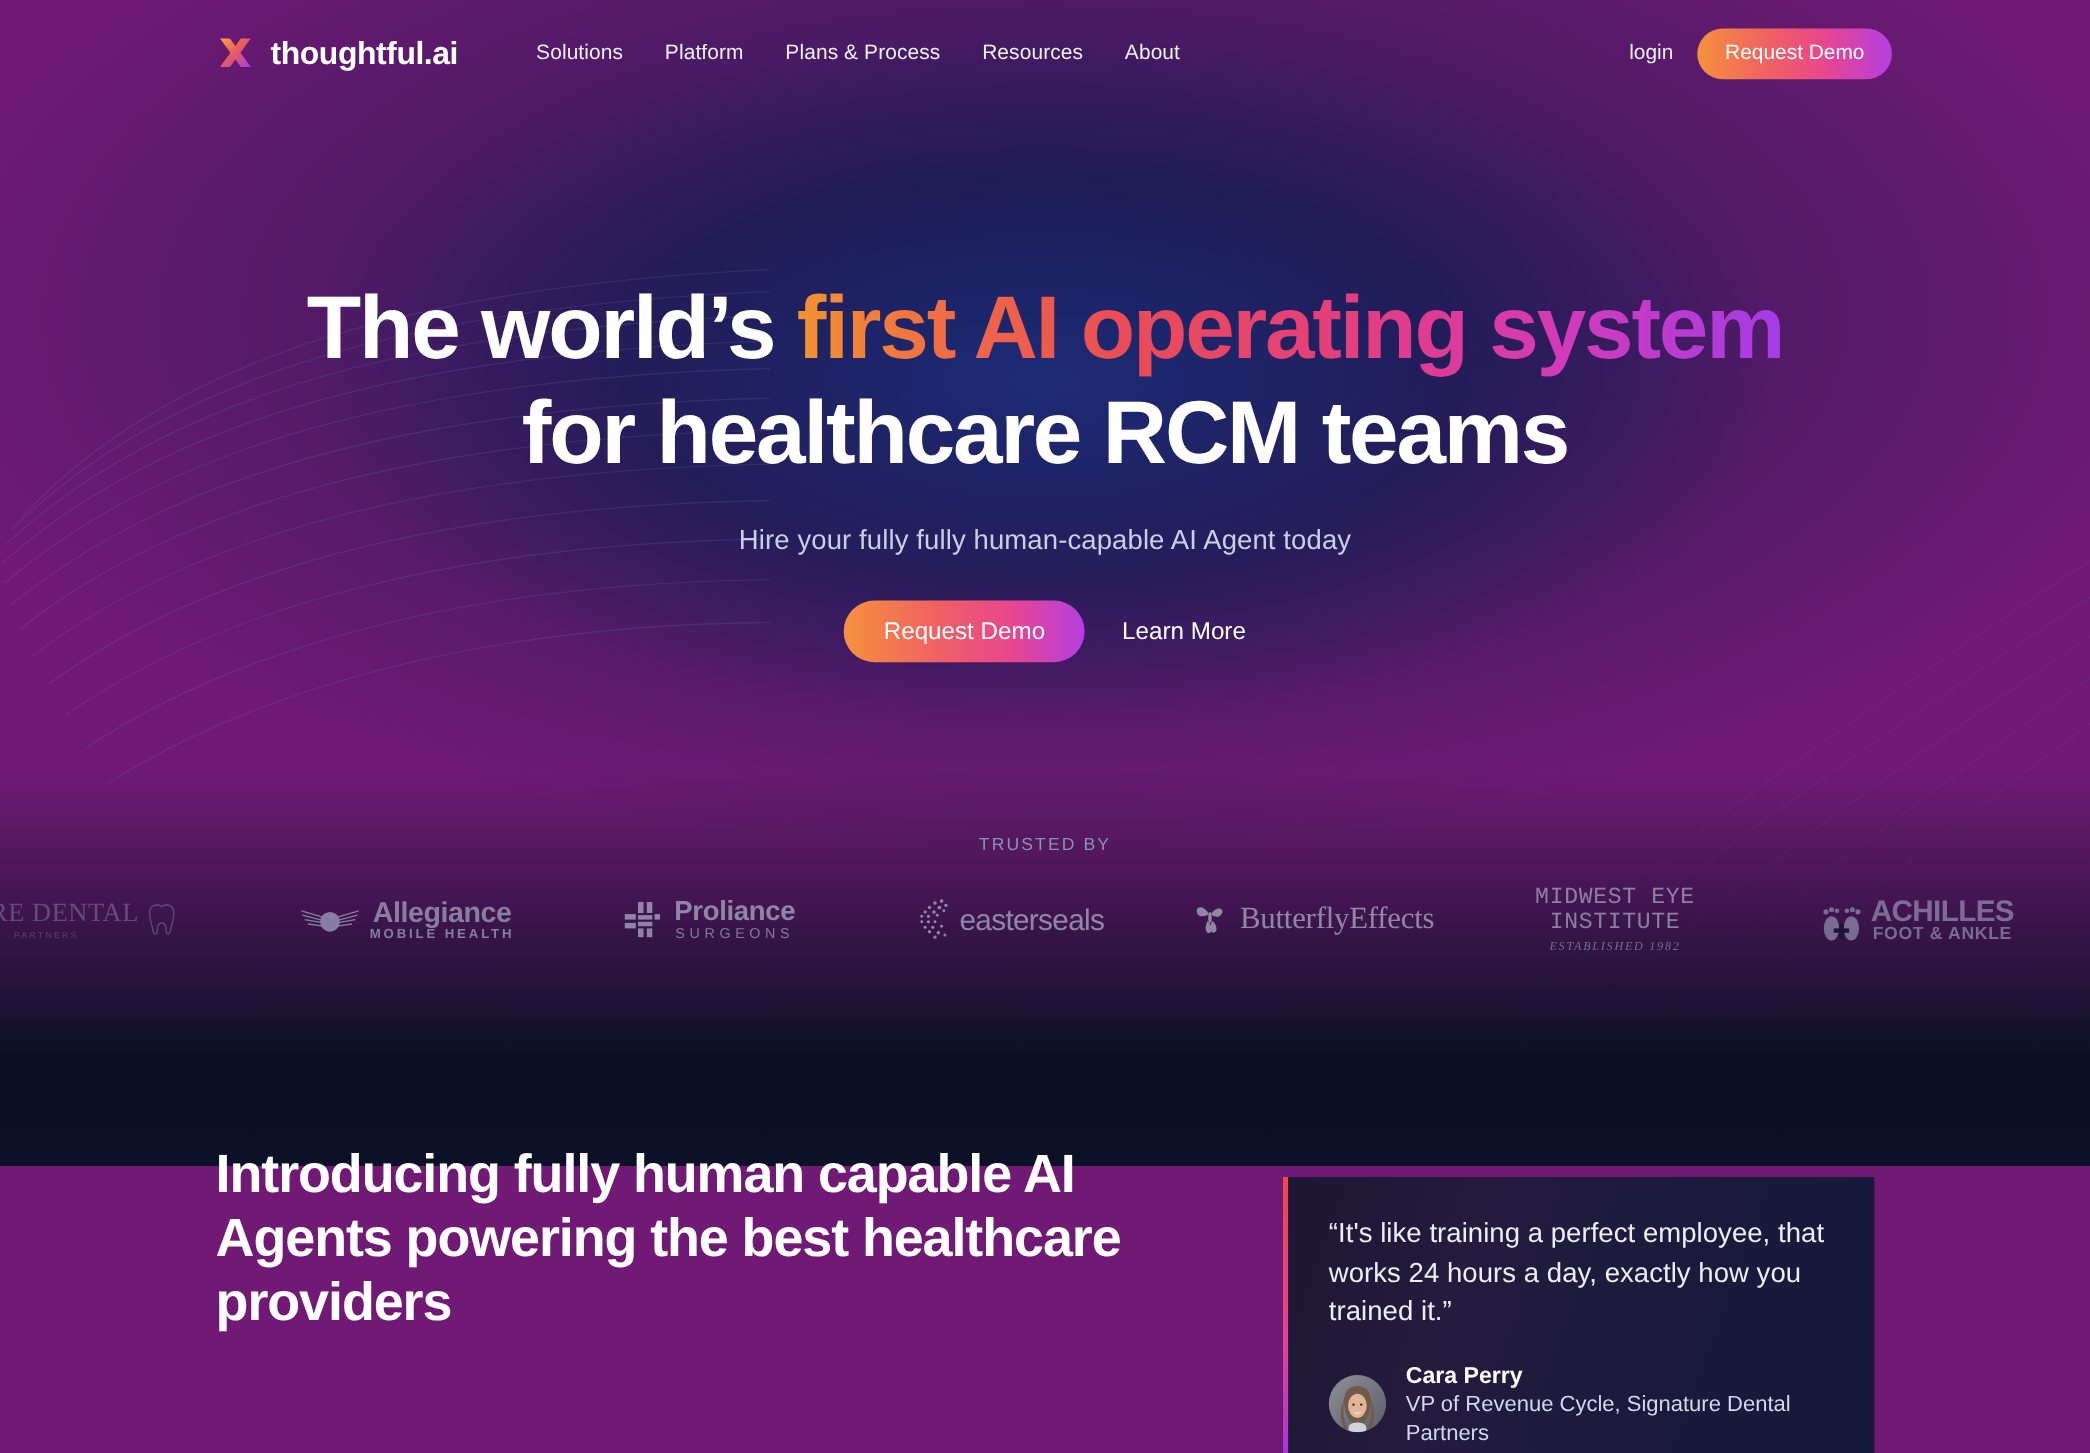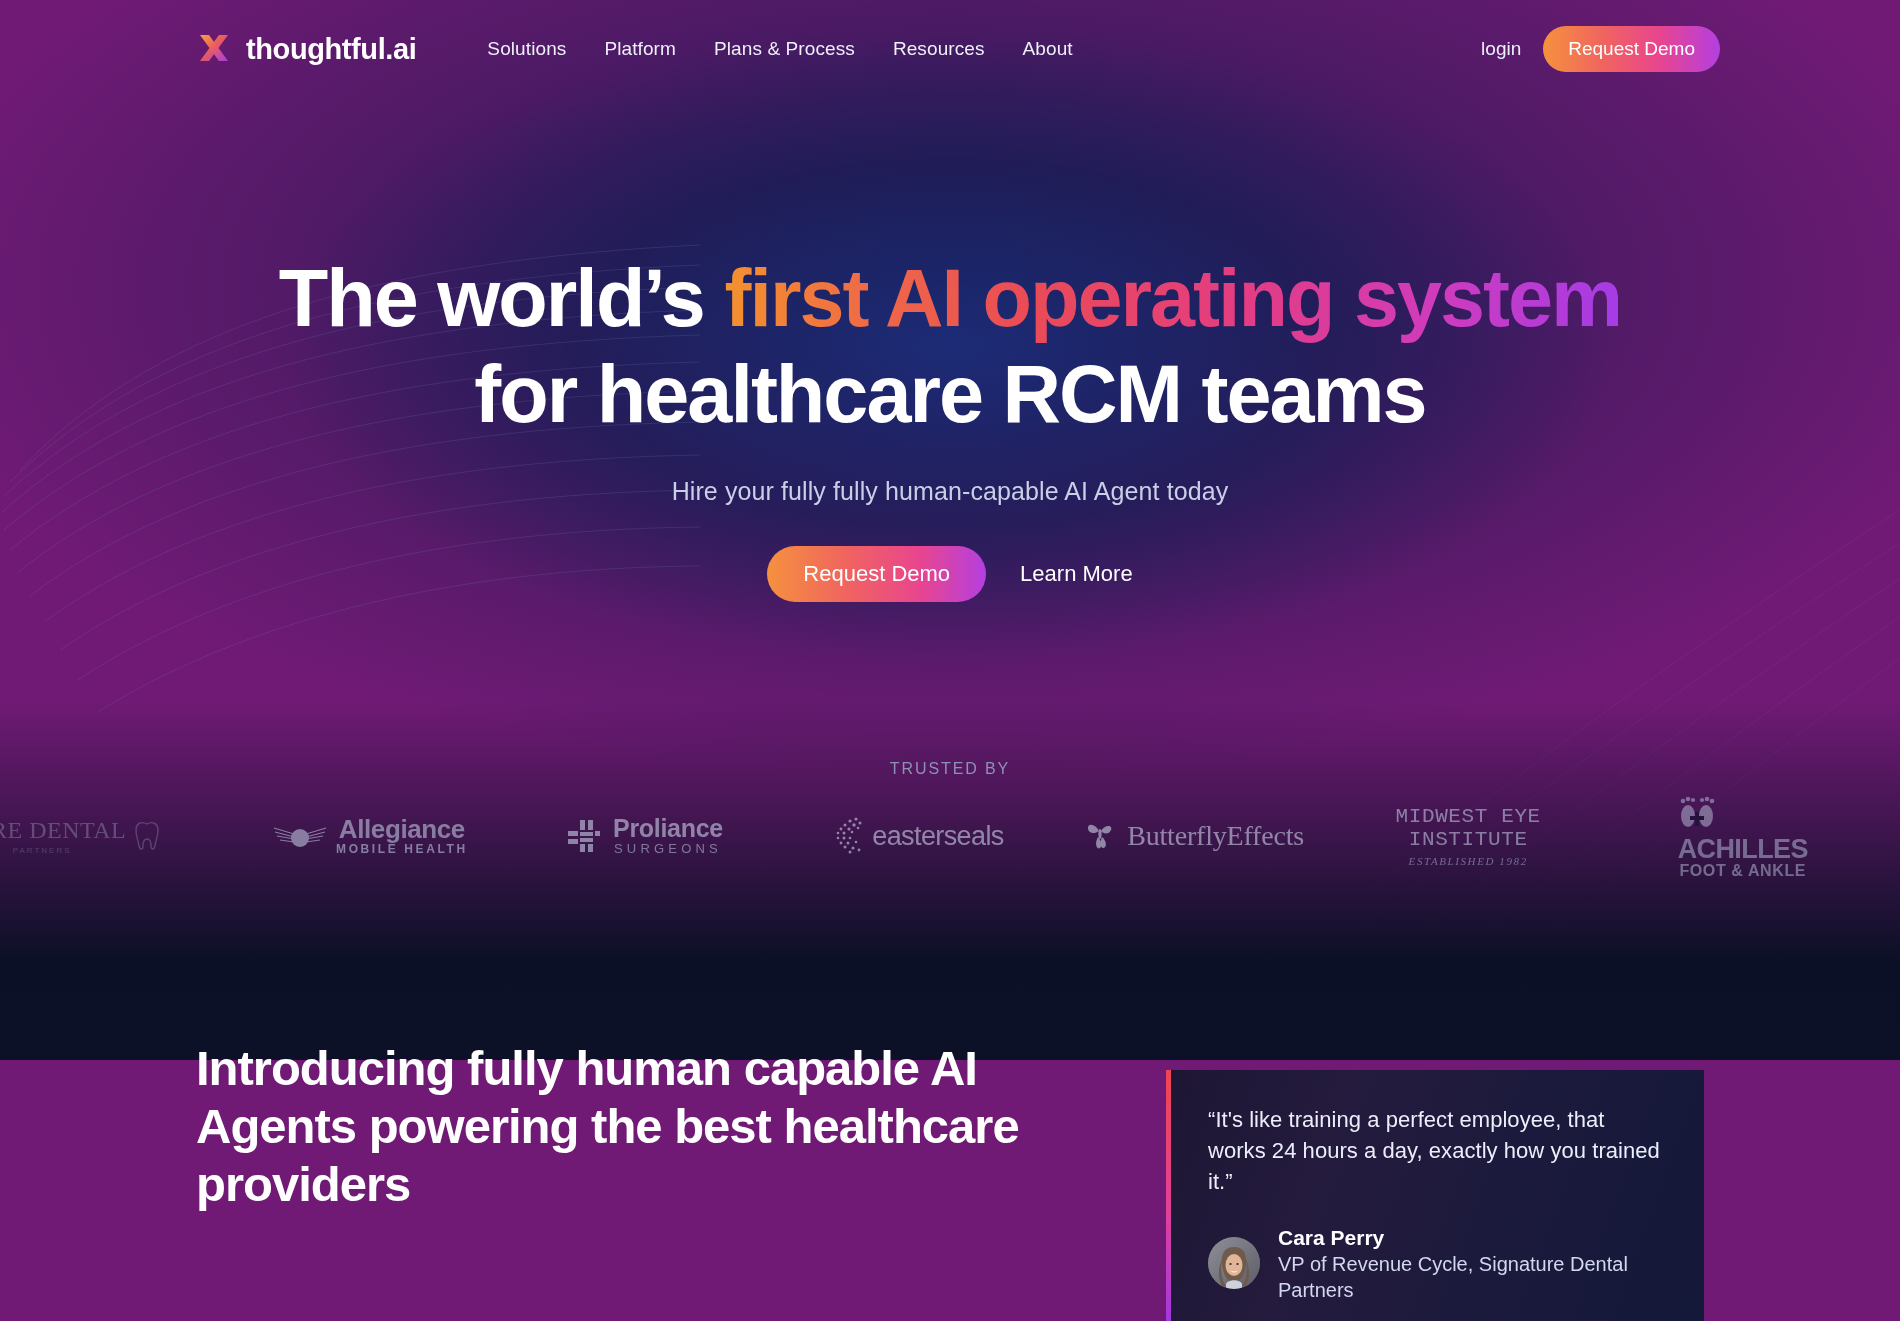--- a/index.html
+++ b/index.html
@@ -112,42 +112,42 @@
   .lg-btf{ display:flex; align-items:center; gap:10px; }
   .lg-btf .r1{ font-family:"Liberation Serif", serif; font-size:28px; color:#c6ccdf; letter-spacing:-.2px; }
 
   .lg-es{ display:flex; align-items:center; gap:4px; }
   .lg-es .r1{ font-size:27px; color:#c6ccdf; letter-spacing:-.6px; }
 
   .lg-mei{ display:flex; flex-direction:column; align-items:center; }
   .lg-mei .r1{ font-family:Liberation Mono, monospace; font-size:21px; letter-spacing:.6px; color:#b9c0d8; }
   .lg-mei .r2{ font-family:"Liberation Serif", serif; font-style:italic; font-size:11px; letter-spacing:1.6px; color:#9aa2c0; margin-top:4px; }
 
-  .lg-ach{ display:flex; align-items:flex-start; gap:6px;flex-direction:column; }
+  .lg-ach{ display:flex; align-items:flex-end; gap:6px; }
   .lg-ach .txt{ display:flex; flex-direction:column; line-height:1.0; }
   .lg-ach .r1{ font-size:27px; font-weight:700; color:#b5bcd6; letter-spacing:-.6px; }
   .lg-ach .r2{ font-size:16px; font-weight:700; color:#b5bcd6; letter-spacing:.6px; }
 
   
   .section2{ position:absolute; left:0; top:1040px; width:1900px; z-index:20; }
   .s2-inner{ display:flex; align-items:flex-start; padding:0 196px; gap:90px; }
   .s2-heading{
     font-size:49px; line-height:1.18; font-weight:700; color:#ffffff;
     letter-spacing:-1.0px; max-width:880px;
   }
   .card{
     position:relative; width:690px; margin-left:auto; margin-top:30px;
     background:linear-gradient(110deg,#1d1633 0%,#241b3d 30%,#1b1a3c 62%,#141839 100%);
     padding:34px 40px 30px 42px; overflow:hidden;
   }
   .card-bar{
     position:absolute; left:0; top:0; width:5px; height:100%;
     background:linear-gradient(180deg,#f0454f 0%,#e0409a 55%,#9b36e8 100%);
   }
-  .quote{ font-size:22px; line-height:1.42; color:#eceefb; letter-spacing:.05px; }
+  .quote{ font-size:25px; line-height:1.42; color:#eceefb; letter-spacing:.05px; }
   .attrib{ margin-top:26px; display:flex; align-items:center; gap:18px; }
   .avatar{
     width:52px; height:52px; border-radius:50%; overflow:hidden; flex:none;
     background:#6a6a72; position:relative;
   }
   .attrib-txt{ display:flex; flex-direction:column; line-height:1.3; }
   .att-name{ font-size:21px; font-weight:700; color:#ffffff; }
   .att-role{ font-size:20px; color:#d3d8ee; }
 </style>
 </head>

